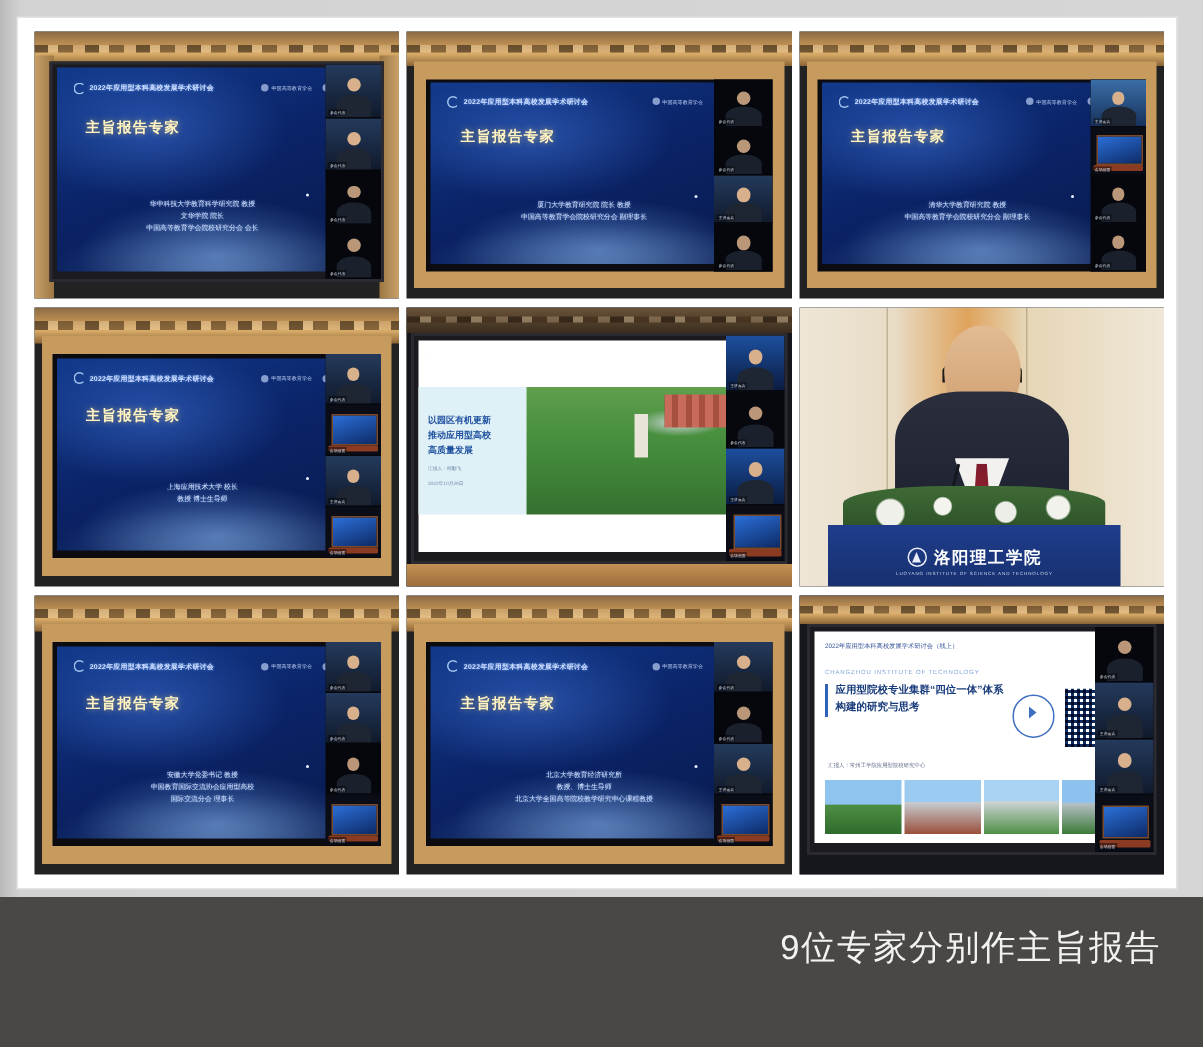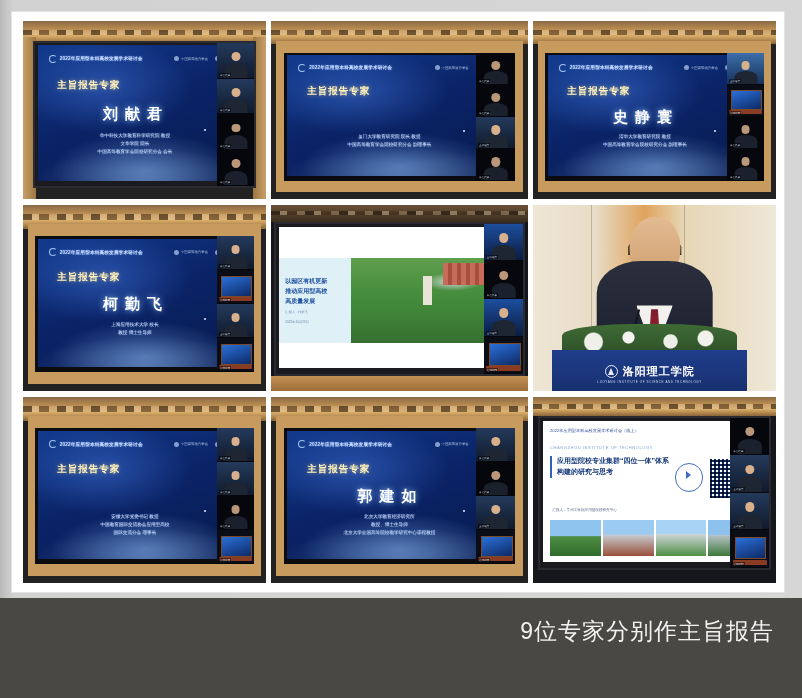--- a/index.html
+++ b/index.html
@@ -341,21 +341,20 @@
             <div class="slide-blue">
               <div class="sl-head">
                 <span class="mark"></span>
                 <span class="ht">2022年应用型本科高校发展学术研讨会</span>
                 <span class="sl-logos">
                   <span>中国高等教育学会</span>
                   <span>洛阳理工学院</span>
                 </span>
               </div>
               <div class="sl-sub">主旨报告专家</div>
-              <div class="sl-name">刘献君</div>
               <div class="sl-aff">
                 <div>华中科技大学教育科学研究院 教授</div>
                 <div>文华学院 院长</div>
                 <div>中国高等教育学会院校研究分会 会长</div>
               </div>
               <div class="sl-cursor"></div>
             </div>
             <div class="vrail">
               <div class="vtile">
                   <div class="v-person"></div>
@@ -432,21 +431,20 @@
               <div class="slide-blue">
                 <div class="sl-head">
                   <span class="mark"></span>
                   <span class="ht">2022年应用型本科高校发展学术研讨会</span>
                   <span class="sl-logos">
                     <span>中国高等教育学会</span>
                     <span>洛阳理工学院</span>
                   </span>
                 </div>
                 <div class="sl-sub">主旨报告专家</div>
-                <div class="sl-name">史静寰</div>
                 <div class="sl-aff">
                   <div>清华大学教育研究院 教授</div>
                   <div>中国高等教育学会院校研究分会 副理事长</div>
                 </div>
                 <div class="sl-cursor"></div>
               </div>
               <div class="vrail">
                 <div class="vtile">
                   <div class="v-person" style="background:linear-gradient(180deg,#3b6ea8,#17325c)"></div>
                   <span class="vlabel">主讲嘉宾</span>
@@ -478,21 +476,20 @@
               <div class="slide-blue">
                 <div class="sl-head">
                   <span class="mark"></span>
                   <span class="ht">2022年应用型本科高校发展学术研讨会</span>
                   <span class="sl-logos">
                     <span>中国高等教育学会</span>
                     <span>洛阳理工学院</span>
                   </span>
                 </div>
                 <div class="sl-sub">主旨报告专家</div>
-                <div class="sl-name">柯勤飞</div>
                 <div class="sl-aff">
                   <div>上海应用技术大学 校长</div>
                   <div>教授 博士生导师</div>
                 </div>
                 <div class="sl-cursor"></div>
               </div>
               <div class="vrail">
                 <div class="vtile">
                     <div class="v-person"></div>
                     <span class="vlabel">参会代表</span>
@@ -630,21 +627,20 @@
               <div class="slide-blue">
                 <div class="sl-head">
                   <span class="mark"></span>
                   <span class="ht">2022年应用型本科高校发展学术研讨会</span>
                   <span class="sl-logos">
                     <span>中国高等教育学会</span>
                     <span>洛阳理工学院</span>
                   </span>
                 </div>
                 <div class="sl-sub">主旨报告专家</div>
-                <div class="sl-name">郭建如</div>
                 <div class="sl-aff">
                   <div>北京大学教育经济研究所</div>
                   <div>教授、博士生导师</div>
                   <div>北京大学全国高等院校教学研究中心课程教授</div>
                 </div>
                 <div class="sl-cursor"></div>
               </div>
               <div class="vrail">
                 <div class="vtile">
                     <div class="v-person"></div>

